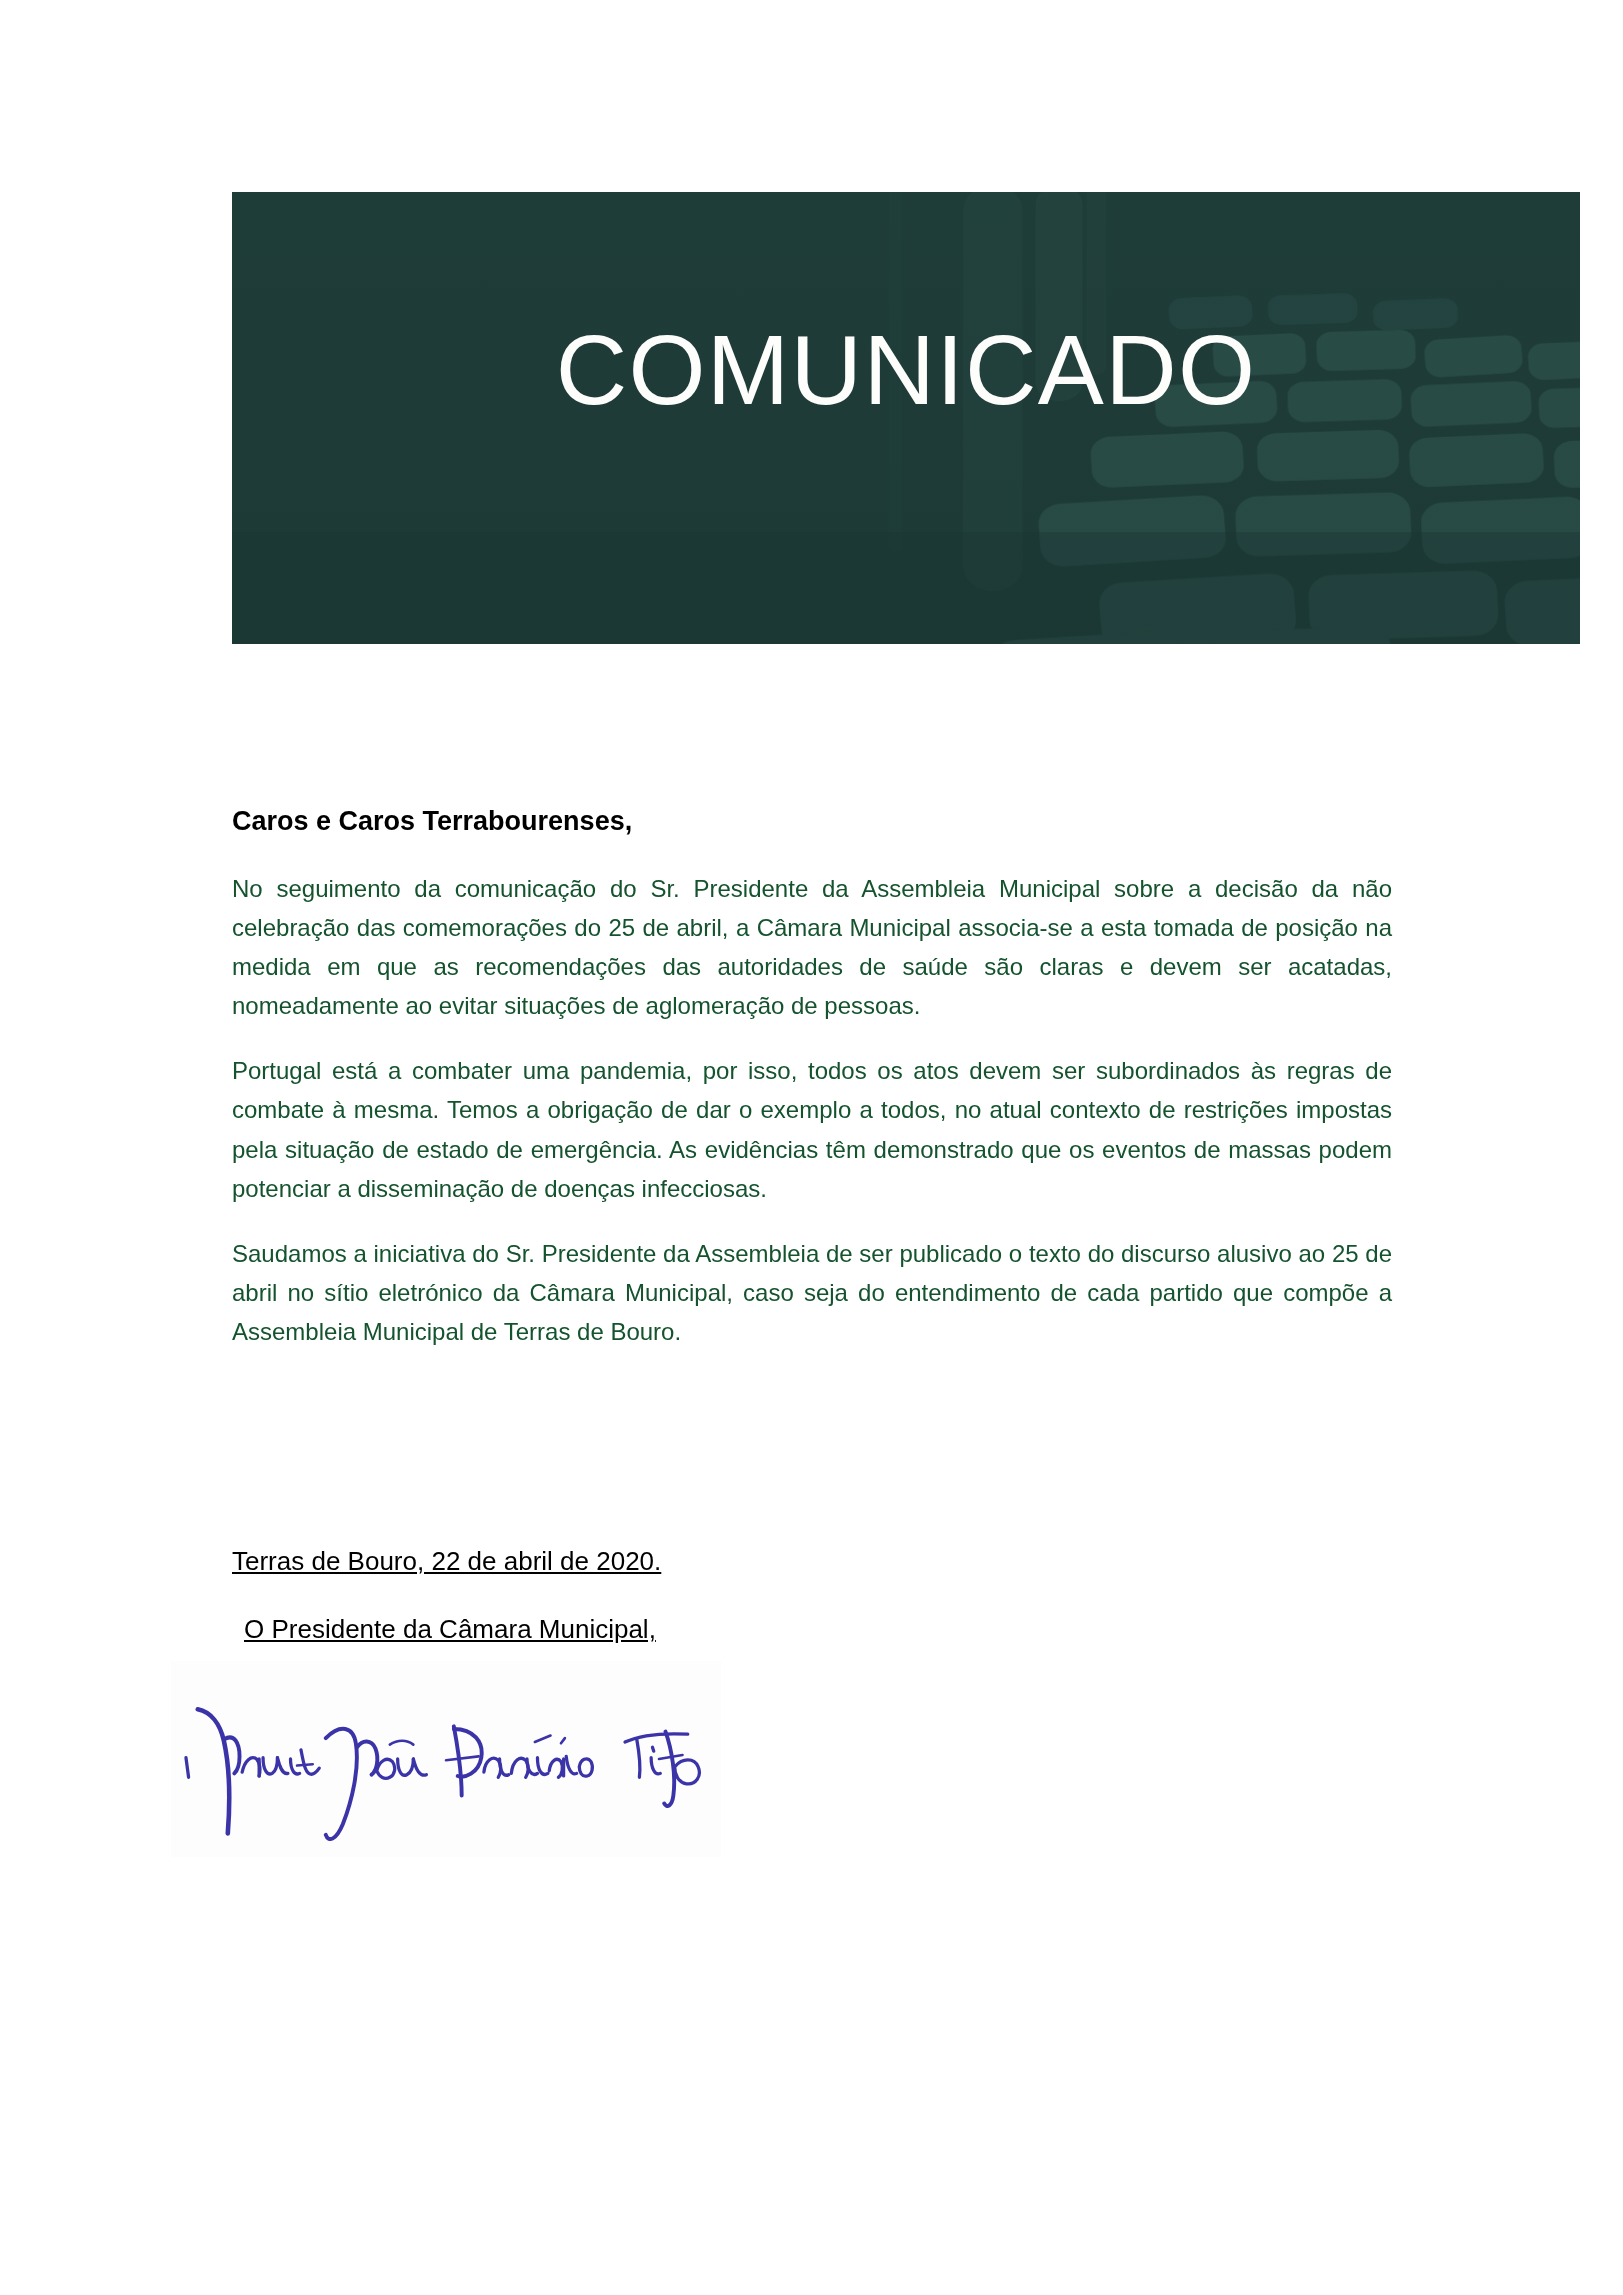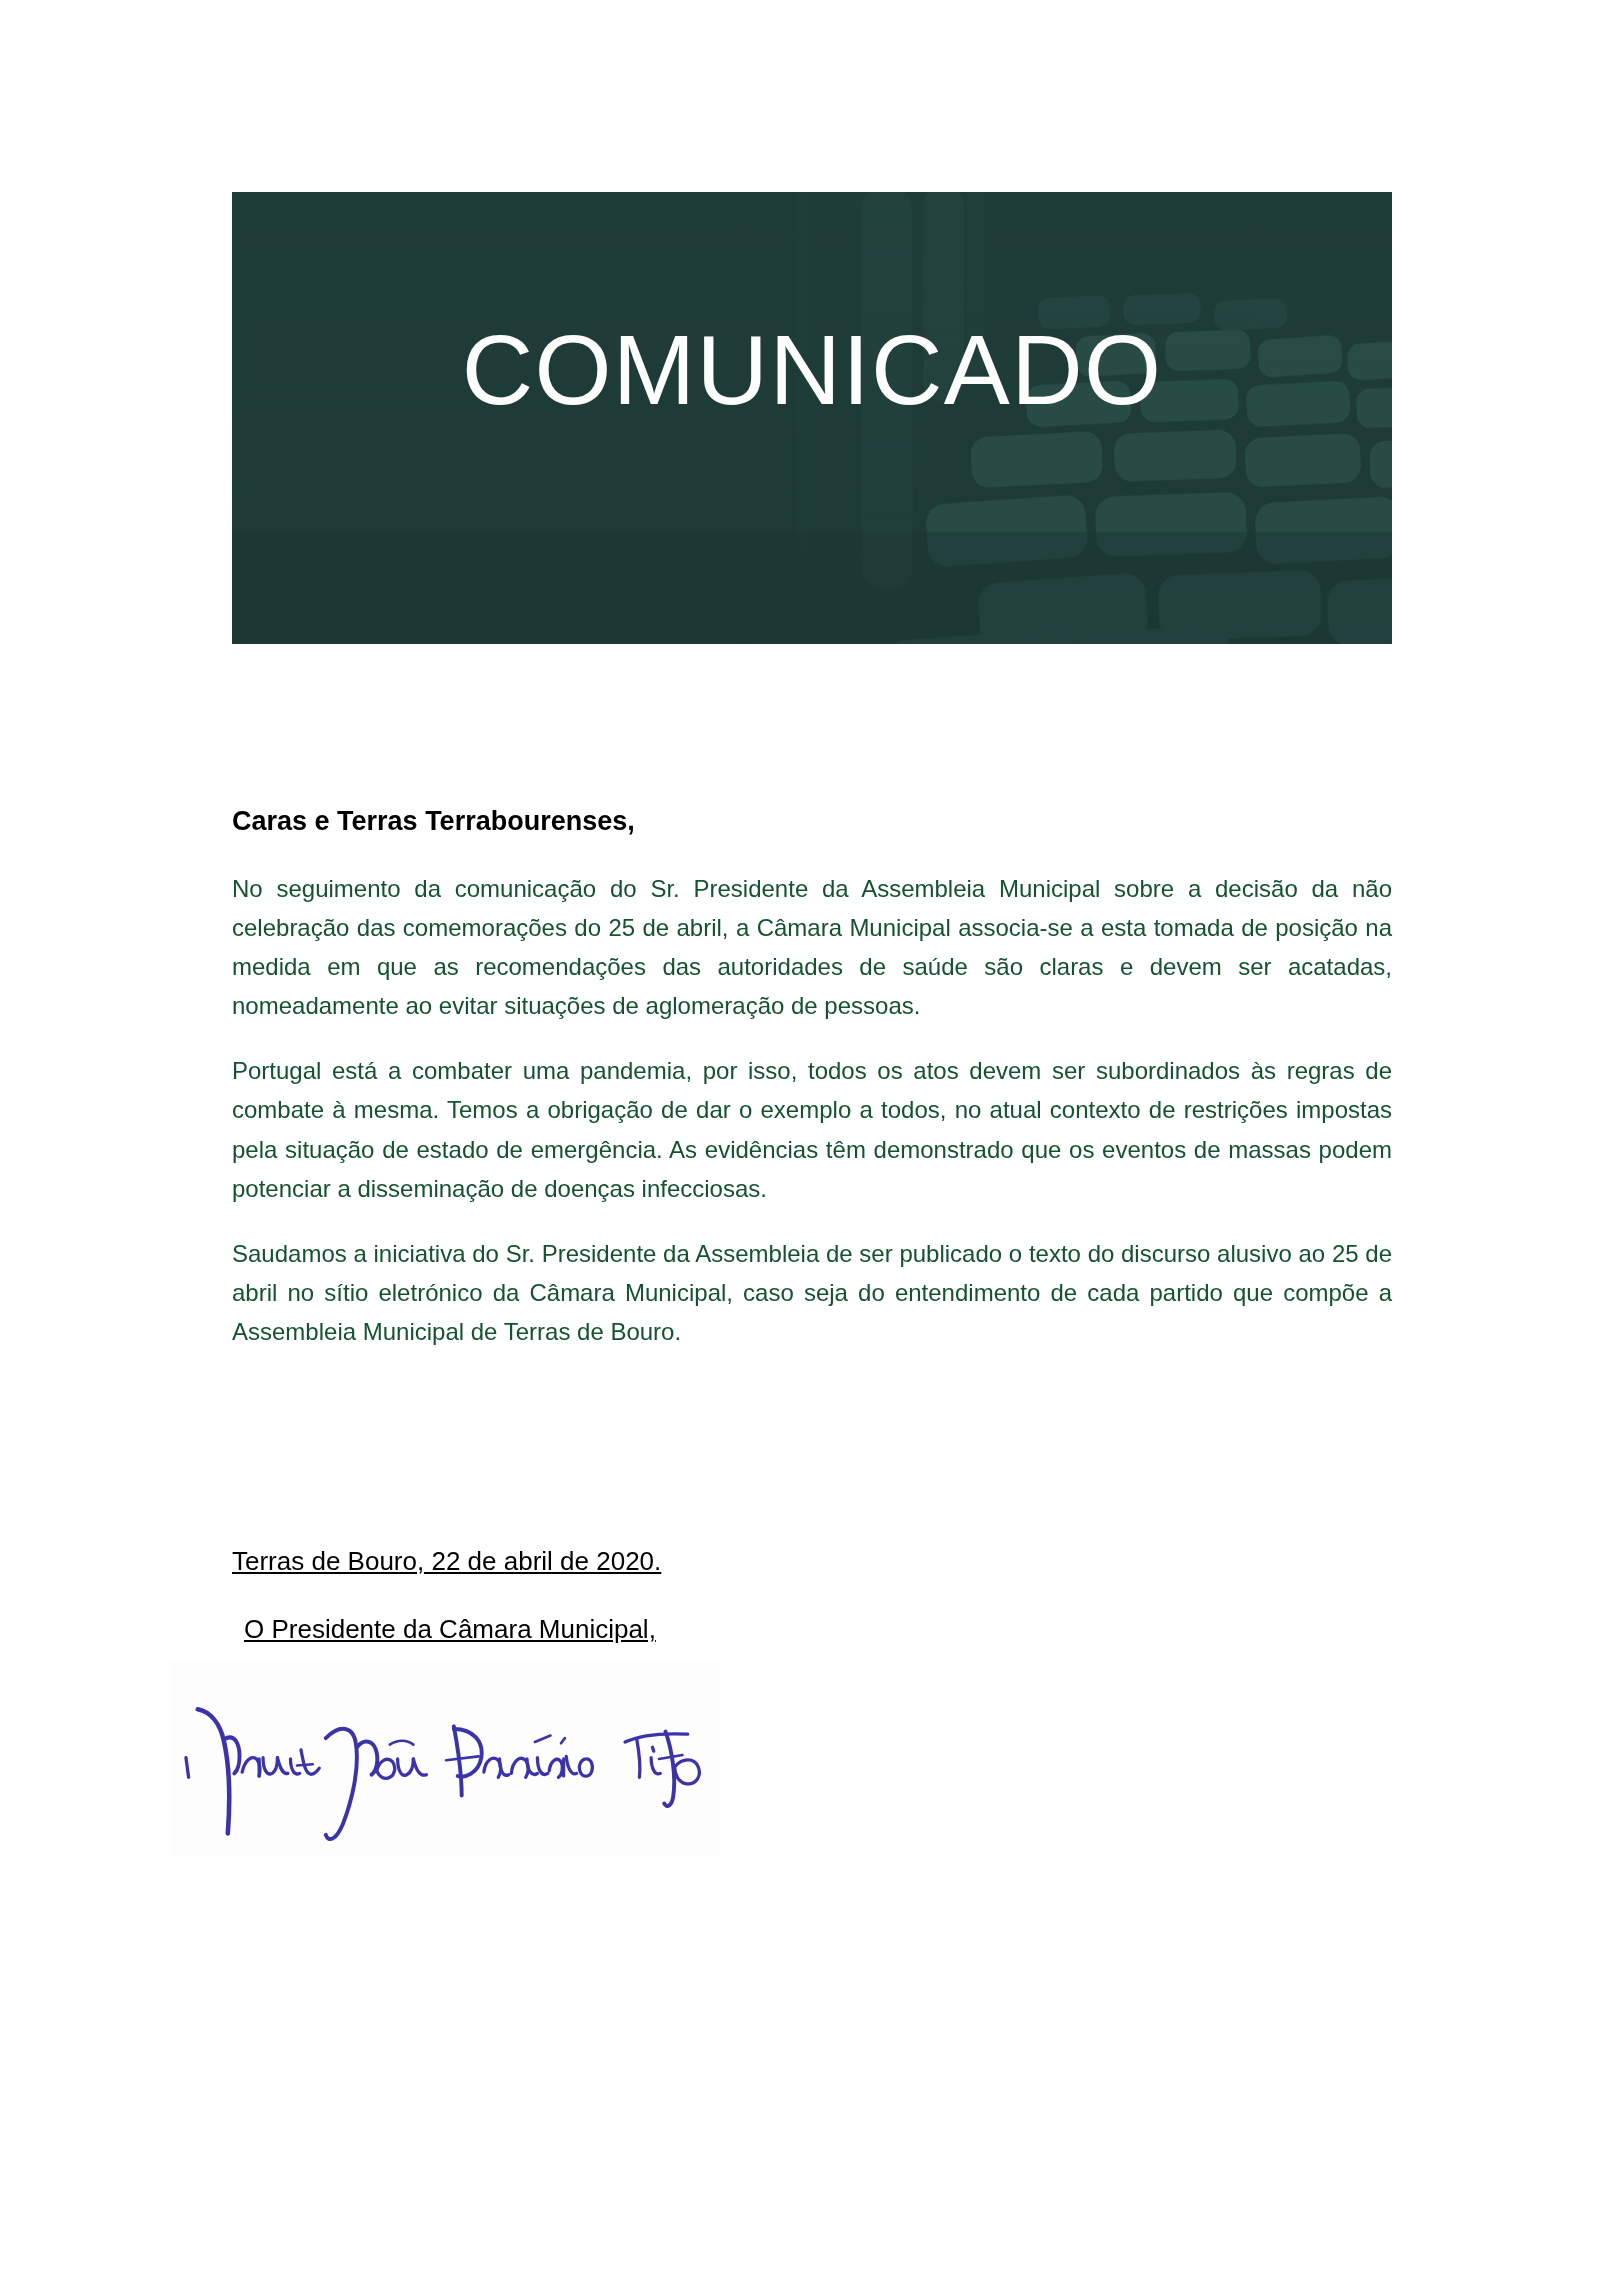--- a/index.html
+++ b/index.html
@@ -16,21 +16,21 @@
     height: 2295px;
     background: #ffffff;
     overflow: hidden;
   }
 
   
   .banner {
     position: absolute;
     left: 232px;
     top: 192px;
-    width: 1160px;
+    width: 1348px;
     height: 452px;
     background: #be185d;
     overflow: hidden;
   }
   .banner-bg {
     position: absolute;
     inset: 0;
     width: 100%;
     height: 100%;
     display: block;
@@ -209,21 +209,21 @@
 
       <rect x="0" y="520" width="1770" height="171" fill="#1b3633" opacity="0.45"></rect>
       <rect x="0" y="0" width="1770" height="691" fill="url(#vfade)" opacity="0.18"></rect>
     </svg>
 
     <div class="banner-title">COMUNICADO</div>
 
   </div>
 
   <div class="doc">
-    <p class="salutation">Caras e Terras Terrabourenses,</p>
+    <p class="salutation">Caros e Caros Terrabourenses,</p>
     <p class="para">No seguimento da comunicação do Sr. Presidente da Assembleia Municipal sobre a decisão da não celebração das comemorações do 25 de abril, a Câmara Municipal associa-se a esta tomada de posição na medida em que as recomendações das autoridades de saúde são claras e devem ser acatadas, nomeadamente ao evitar situações de aglomeração de pessoas.</p>
     <p class="para">Portugal está a combater uma pandemia, por isso, todos os atos devem ser subordinados às regras de combate à mesma. Temos a obrigação de dar o exemplo a todos, no atual contexto de restrições impostas pela situação de estado de emergência. As evidências têm demonstrado que os eventos de massas podem potenciar a disseminação de doenças infecciosas.</p>
     <p class="para">Saudamos a iniciativa do Sr. Presidente da Assembleia de ser publicado o texto do discurso alusivo ao 25 de abril no sítio eletrónico da Câmara Municipal, caso seja do entendimento de cada partido que compõe a Assembleia Municipal de Terras de Bouro.</p>
   </div>
 
   <div class="closing-block">
     <p class="closing-line">Terras de Bouro, 22 de abril de 2020.</p>
     <p class="closing-line">O Presidente da Câmara Municipal,</p>
   </div>
 

